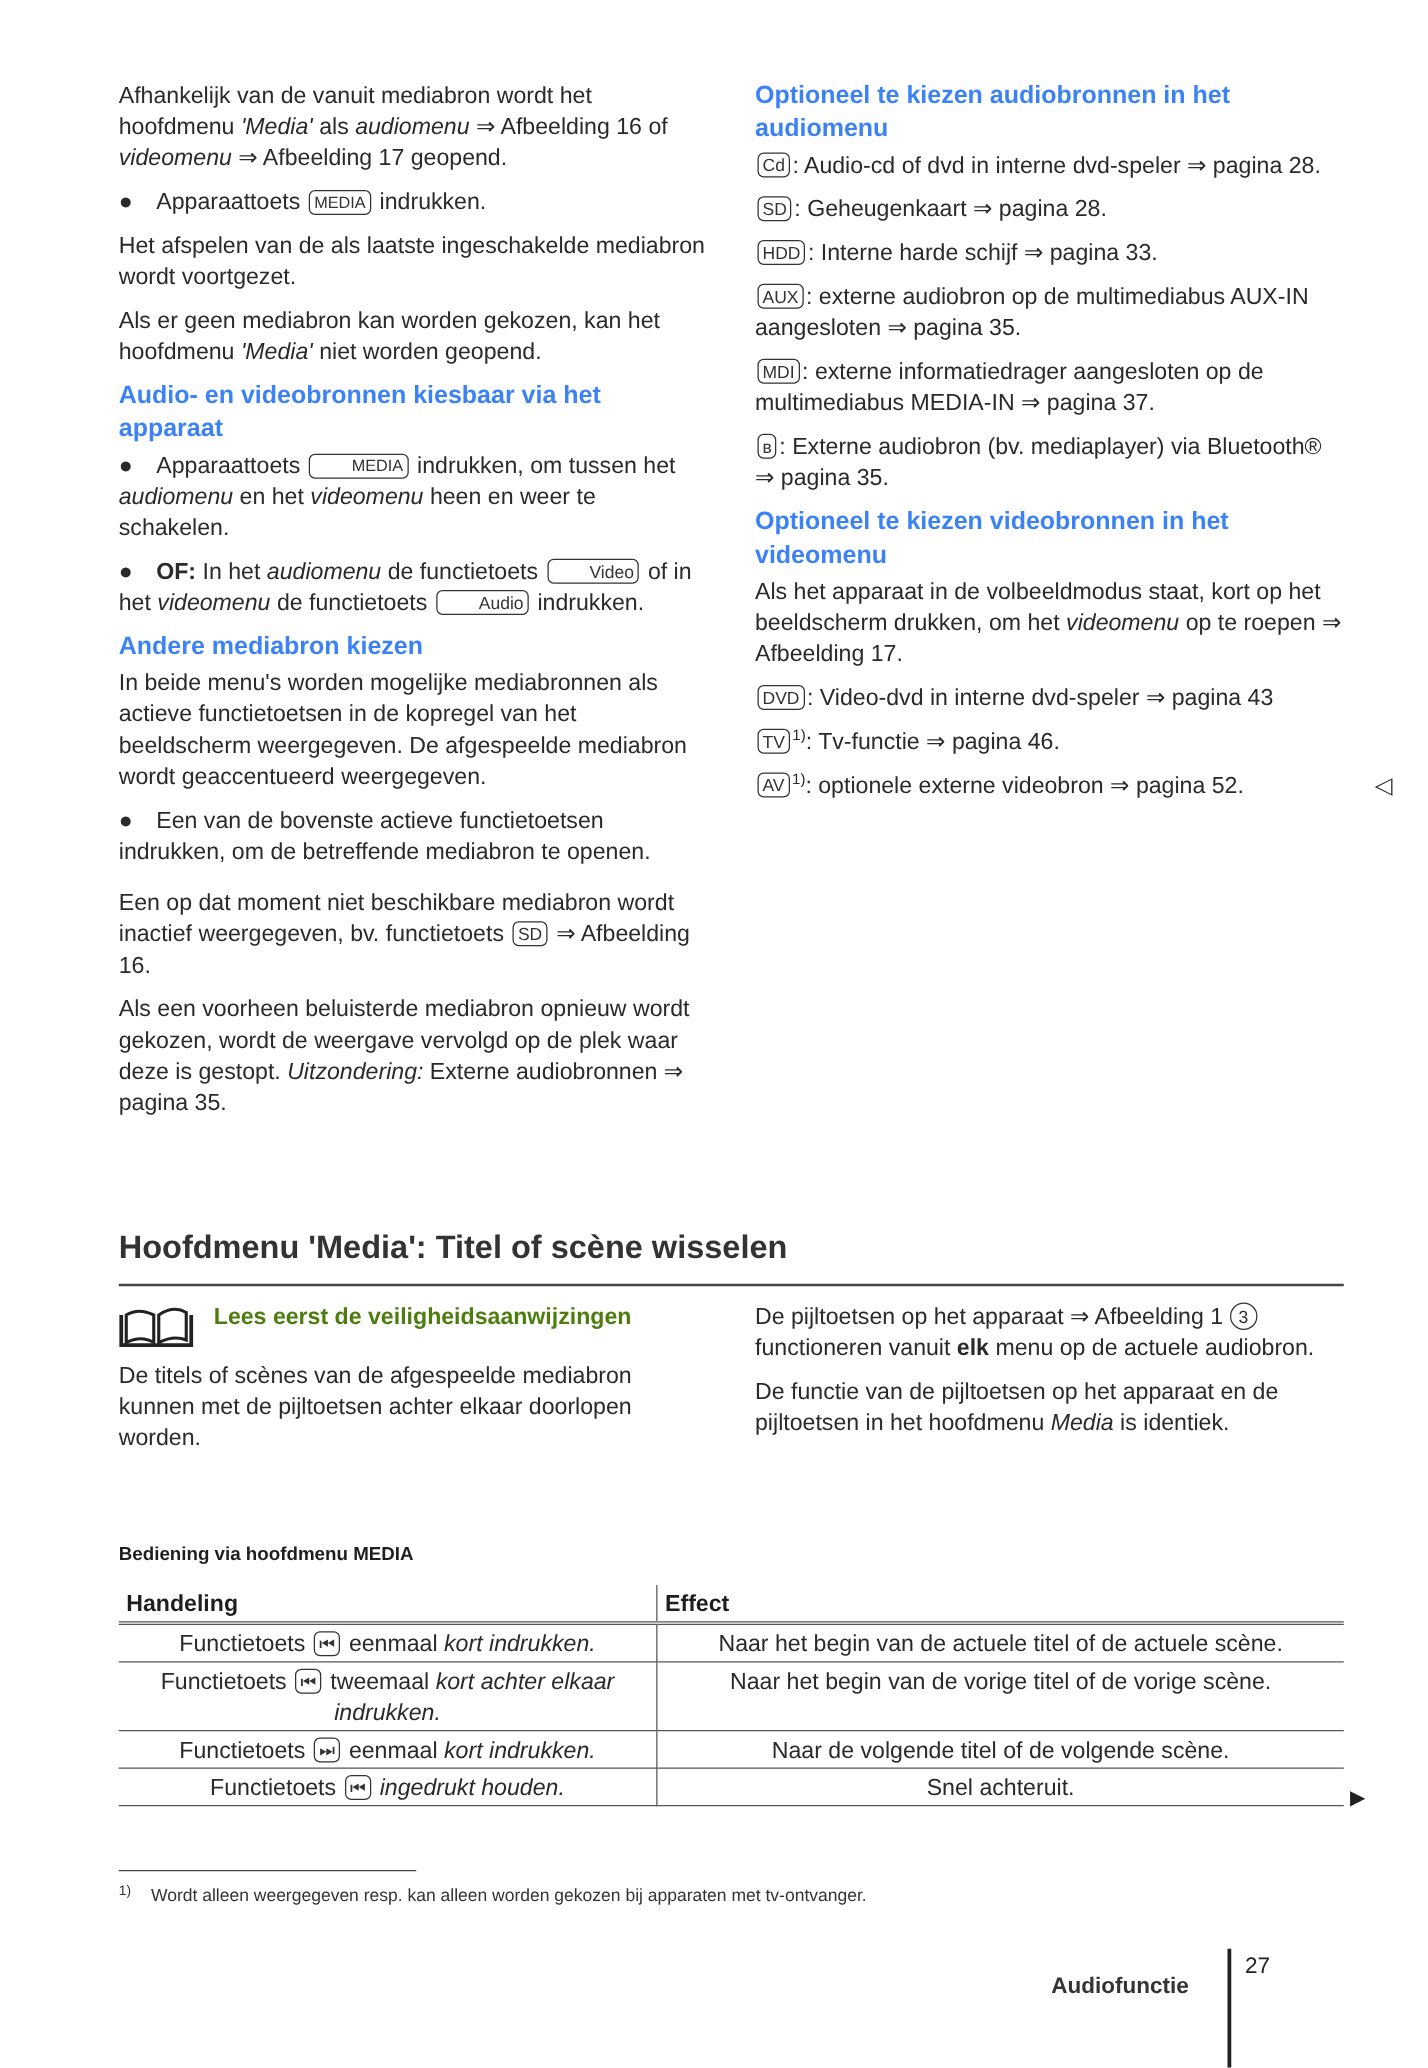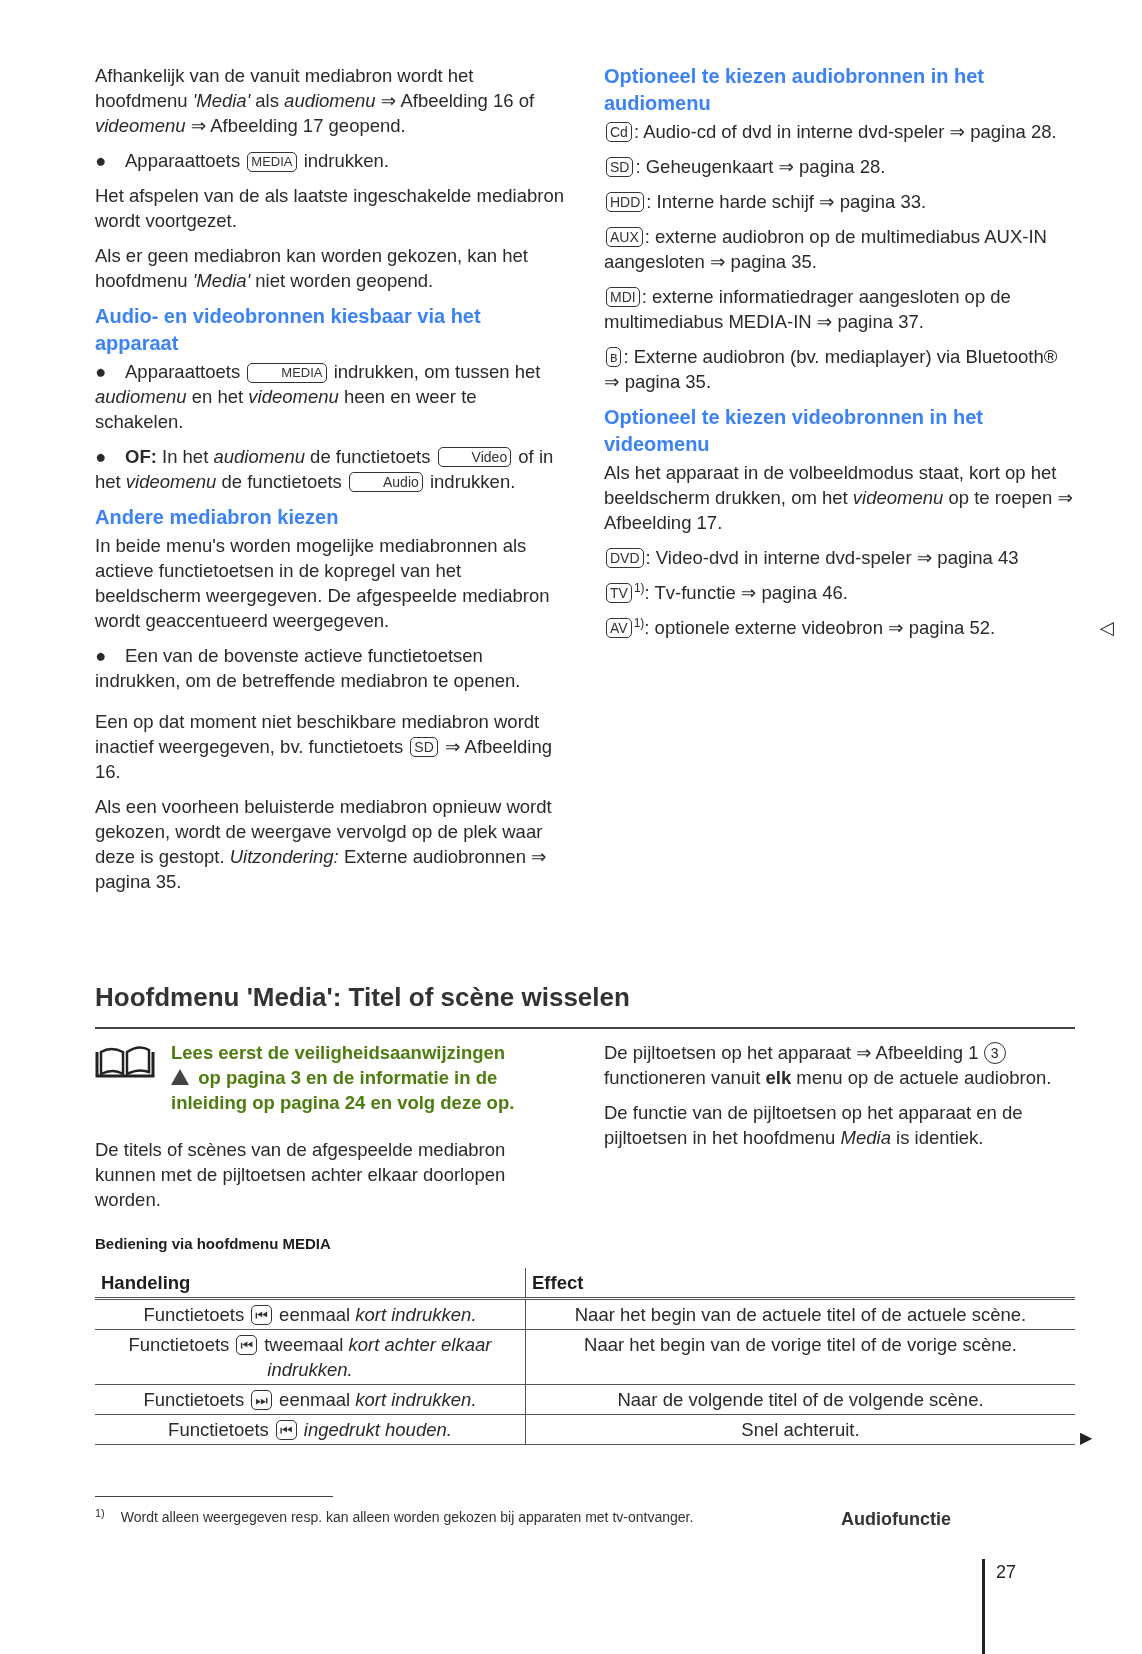--- a/index.html
+++ b/index.html
@@ -43,21 +43,21 @@
     position: absolute; left: 95px; top: 1268px; width: 980px;
     border-collapse: collapse; font-size: 18.5px; line-height: 25px;
   }
   table.ops th { text-align: left; font-weight: bold; padding: 2px 6px; border-bottom: 3px double #555; color: #1e1e1e; }
   table.ops td { padding: 2px 6px; border-bottom: 1.5px solid #555; vertical-align: top; text-align: center; }
   table.ops th:first-child, table.ops td:first-child { width: 418px; border-right: 1.5px solid #555; }
   .next-arrow { position: absolute; left: 1080px; top: 1428px; font-size: 16px; color: #222; }
   .fn-rule { position: absolute; left: 95px; top: 1496px; width: 238px; border-top: 1px solid #444; }
   .footnote { position: absolute; left: 95px; top: 1507px; font-size: 14px; color: #333; }
   .footnote .fnum { font-size: 11px; vertical-align: 5px; margin-right: 16px; }
-  .footer-label { position: absolute; left: 841px; top: 1509px; font-size: 18px; font-weight: bold; color: #333; }
+  .footer-label { position: absolute; left: 841px; top: 1578px; font-size: 18px; font-weight: bold; color: #333; }
   .footer-bar { position: absolute; left: 982px; top: 1559px; width: 3px; height: 95px; background: #222; }
   .page-num { position: absolute; left: 996px; top: 1562px; font-size: 18px; color: #222; }
 </style>
 </head>
 <body>
 
 <div class="col col-left">
   <p><span>Afhankelijk van de vanuit mediabron wordt het hoofdmenu </span><em>'Media'</em><span> als </span><em>audiomenu</em><span> ⇒ Afbeelding 16 of </span><em>videomenu</em><span> ⇒ Afbeelding 17 geopend.</span></p>
 
   <div class="bullet"><span class="dot">●</span><span>Apparaattoets </span><span class="key tiny">MEDIA</span><span> indrukken.</span></div>
@@ -97,21 +97,20 @@
 <div class="section-title">Hoofdmenu 'Media': Titel of scène wisselen</div>
 
 <div class="sec2-left">
   <div class="note">
     <svg class="book-icon" viewBox="0 0 62 36">
       <path d="M2 10 L2 34 L58 34 L58 10" fill="none" stroke="#222" stroke-width="3"></path>
       <path d="M6 10 Q16 4 28 10 L28 32 Q18 26 6 32 Z" fill="none" stroke="#222" stroke-width="2.5"></path>
       <path d="M32 10 Q44 2 54 8 L54 30 Q44 26 32 32 Z" fill="none" stroke="#222" stroke-width="2.5"></path>
     </svg>
     <div class="first">Lees eerst de veiligheidsaanwijzingen</div>
-    <div style="padding-left:76px"><span class="warn"></span><span> op pagina 3 en de informatie in de inleiding op pagina 24 en volg deze op.</span></div>
   </div>
   <p style="margin-top:22px">De titels of scènes van de afgespeelde mediabron kunnen met de pijltoetsen achter elkaar doorlopen worden.</p>
 </div>
 
 <div class="sec2-right">
   <p><span>De pijltoetsen op het apparaat ⇒ Afbeelding 1 </span><span class="circled">3</span><span> functioneren vanuit </span><b>elk</b><span> menu op de actuele audiobron.</span></p>
   <p><span>De functie van de pijltoetsen op het apparaat en de pijltoetsen in het hoofdmenu </span><em>Media</em><span> is identiek.</span></p>
 </div>
 
 <div class="table-title">Bediening via hoofdmenu MEDIA</div>

